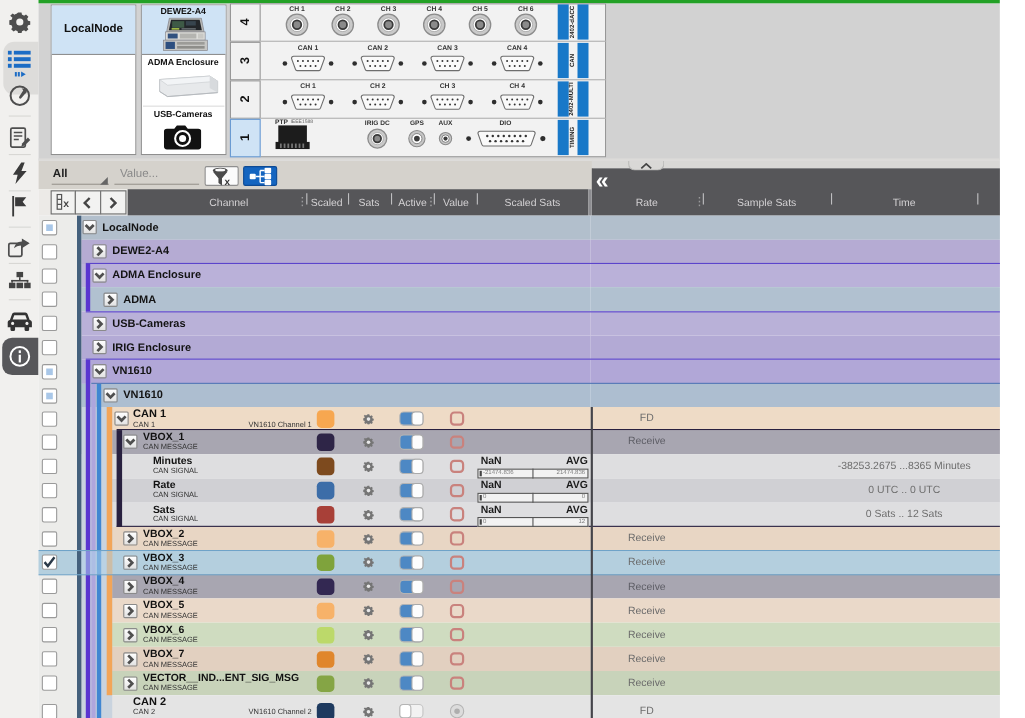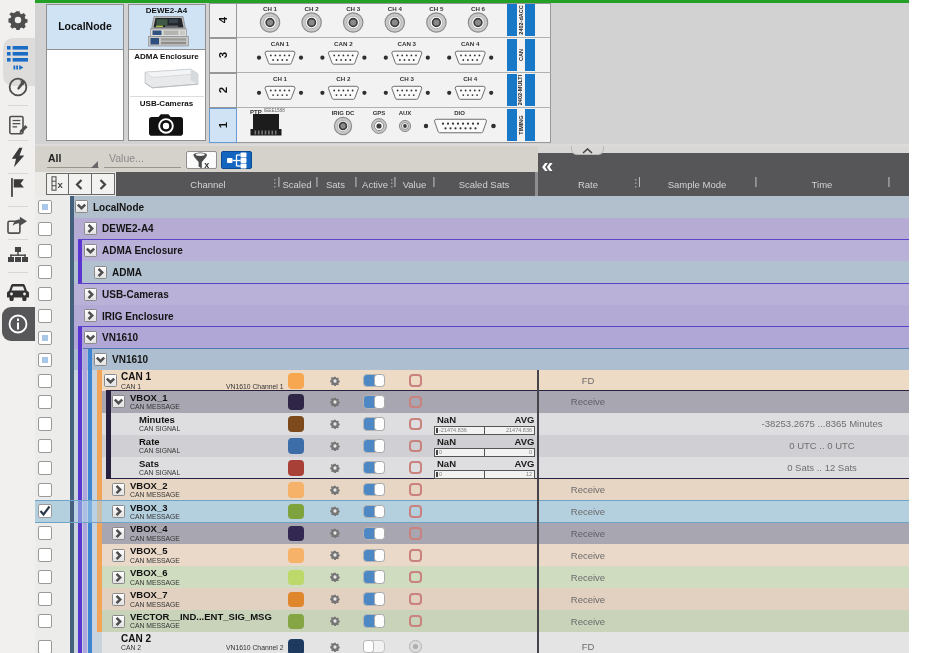--- a/index.html
+++ b/index.html
@@ -444,21 +444,21 @@
     <div class="abs" style="left:634.5px;top:178.5px;width:3px;height:9px;">
       <svg width="3" height="9" viewBox="0 0 3 9">
         <g fill="#9a9a9c">
           <rect y="0" width="1.5" height="1.5"></rect>
           <rect y="3.5" width="1.5" height="1.5"></rect>
           <rect y="7" width="1.5" height="1.5"></rect>
         </g>
       </svg>
     </div>
     <div class="abs" style="left:638px;top:176px;font-size:11px;color:#c8c8ca;font-weight:normal;white-space:nowrap;line-height:1;">|</div>
-    <div class="abs" style="left:597px;top:179.5px;width:200px;text-align:center;font-size:9.5px;color:#d3d1d3;font-weight:normal;white-space:nowrap;line-height:1;">Sample Mode</div>
+    <div class="abs" style="left:597px;top:179.5px;width:200px;text-align:center;font-size:9.5px;color:#d3d1d3;font-weight:normal;white-space:nowrap;line-height:1;">Sample Sats</div>
     <div class="abs" style="left:754.5px;top:176px;font-size:11px;color:#c8c8ca;font-weight:normal;white-space:nowrap;line-height:1;">|</div>
     <div class="abs" style="left:722px;top:179.5px;width:200px;text-align:center;font-size:9.5px;color:#d3d1d3;font-weight:normal;white-space:nowrap;line-height:1;">Time</div>
     <div class="abs" style="left:887.5px;top:176px;font-size:11px;color:#c8c8ca;font-weight:normal;white-space:nowrap;line-height:1;">|</div>
     <div class="abs" style="left:35px;top:172px;width:80.5px;height:24px;background:#eceae7;"></div>
     <div class="abs" style="left:115.5px;top:172px;width:419.5px;height:24px;background:#565659;"></div>
     <div class="abs" style="left:535px;top:172px;width:2.5px;height:24px;background:#8e8e92;"></div>
     <div class="abs" style="left:108px;top:179.5px;width:200px;text-align:center;font-size:9.5px;color:#d3d1d3;font-weight:normal;white-space:nowrap;line-height:1;">Channel</div>
     <div class="abs" style="left:273.5px;top:178.5px;width:3px;height:9px;">
       <svg width="3" height="9" viewBox="0 0 3 9">
         <g fill="#9a9a9c">

